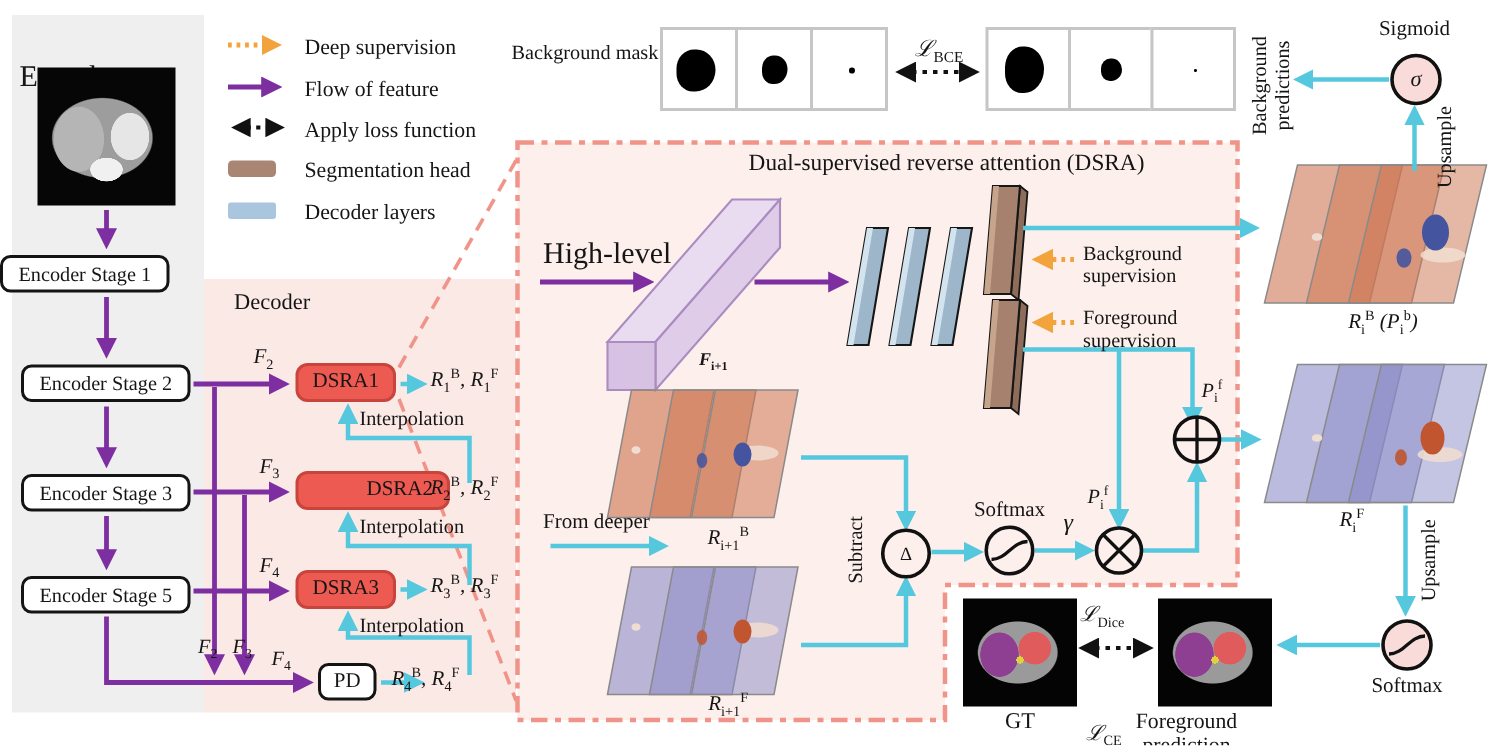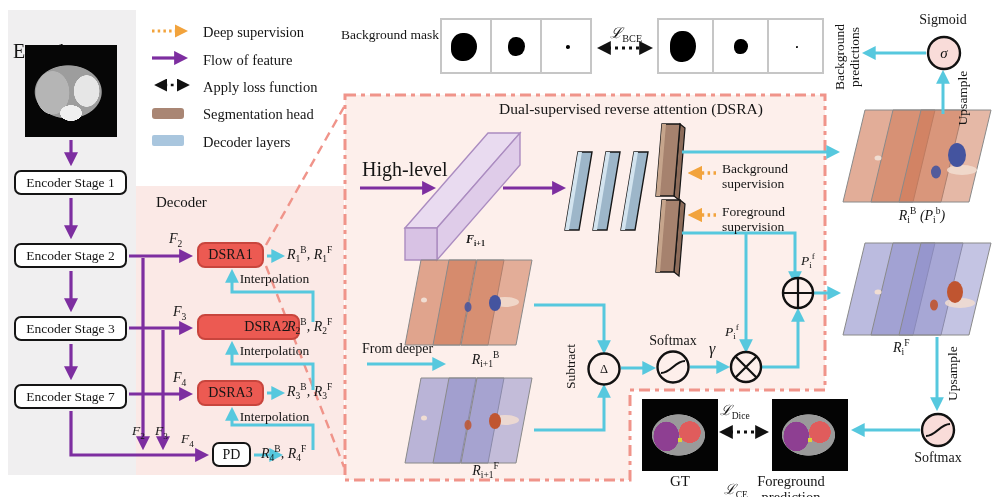--- a/index.html
+++ b/index.html
@@ -204,24 +204,24 @@
       </g>
       <g>
         <circle cx="938" cy="430" r="16" fill="#f9dcd9" stroke="#111" stroke-width="2.4"></circle>
         <path d="M926,436 C936,436 940,424 950,424" fill="none" stroke="#111" stroke-width="2.2"></path>
       </g>
     </g>
   </svg>
 
   <div class="lbl" style="left:13px;top:0;font-size:20px;margin-top:40px;">Encoder</div>
   <div class="ctimg" style="left:25px;top:45px;width:92px;height:92px;"></div>
-  <div class="stagebox" style="left:14px;top:170px;">Encoder Stage 1</div>
+  <div class="stagebox" style="left:0;top:170px;">Encoder Stage 1</div>
   <div class="stagebox" style="left:14px;top:243px;">Encoder Stage 2</div>
   <div class="stagebox" style="left:14px;top:316px;font-family:Liberation Serif, serif;">Encoder Stage 3</div>
-  <div class="stagebox" style="left:14px;top:384px;">Encoder Stage 7</div>
+  <div class="stagebox" style="left:14px;top:384px;">Encoder Stage 5</div>
 
   <div class="legend">
     <div class="legitem">
       <span class="ic">
         <svg width="44" height="14">
             <path d="M2,7 H34" stroke="#f2a33c" stroke-width="3.2" stroke-dasharray="2.5 3.2" fill="none" marker-end="url(#ah-orange)"></path>
           </svg></span>
       <span>Deep supervision</span>
     </div>
     <div class="legitem">

